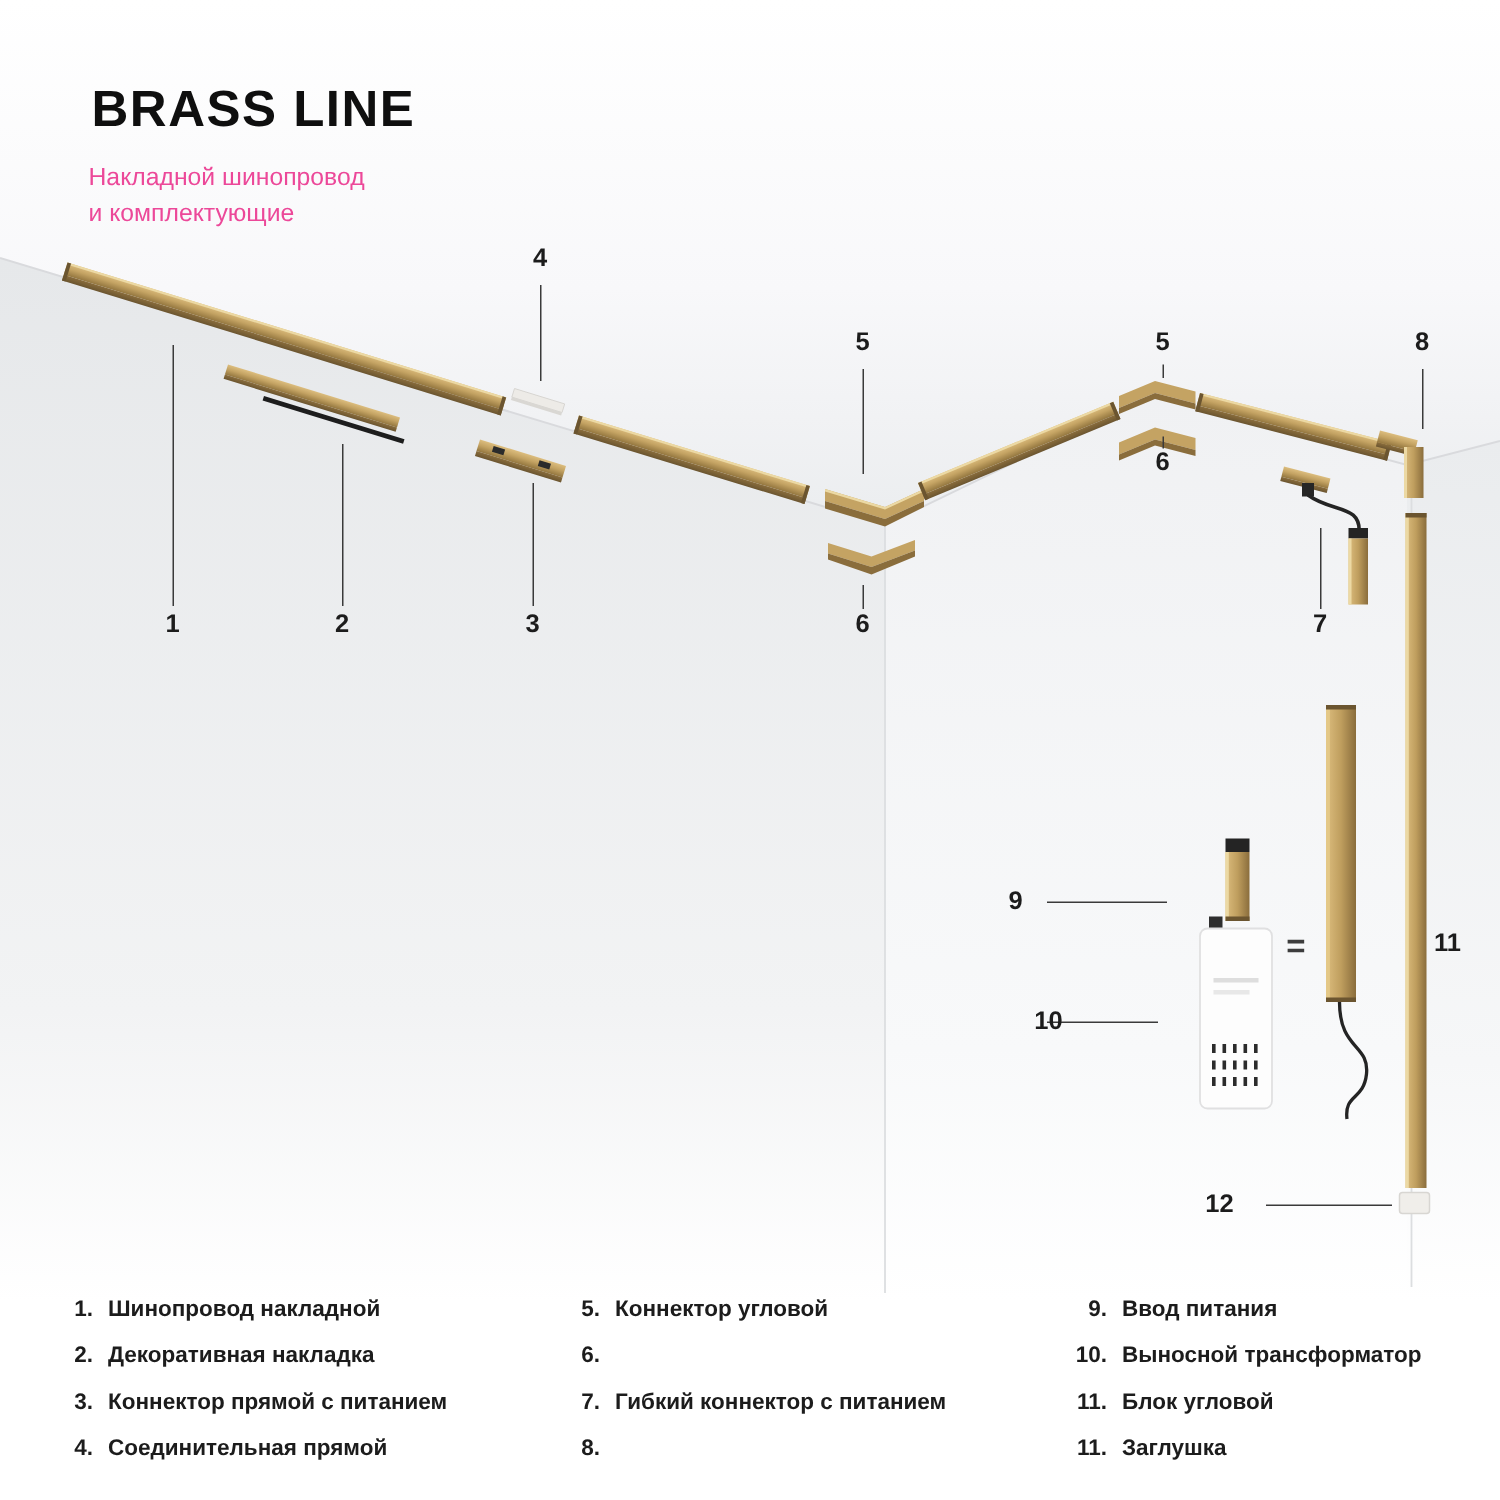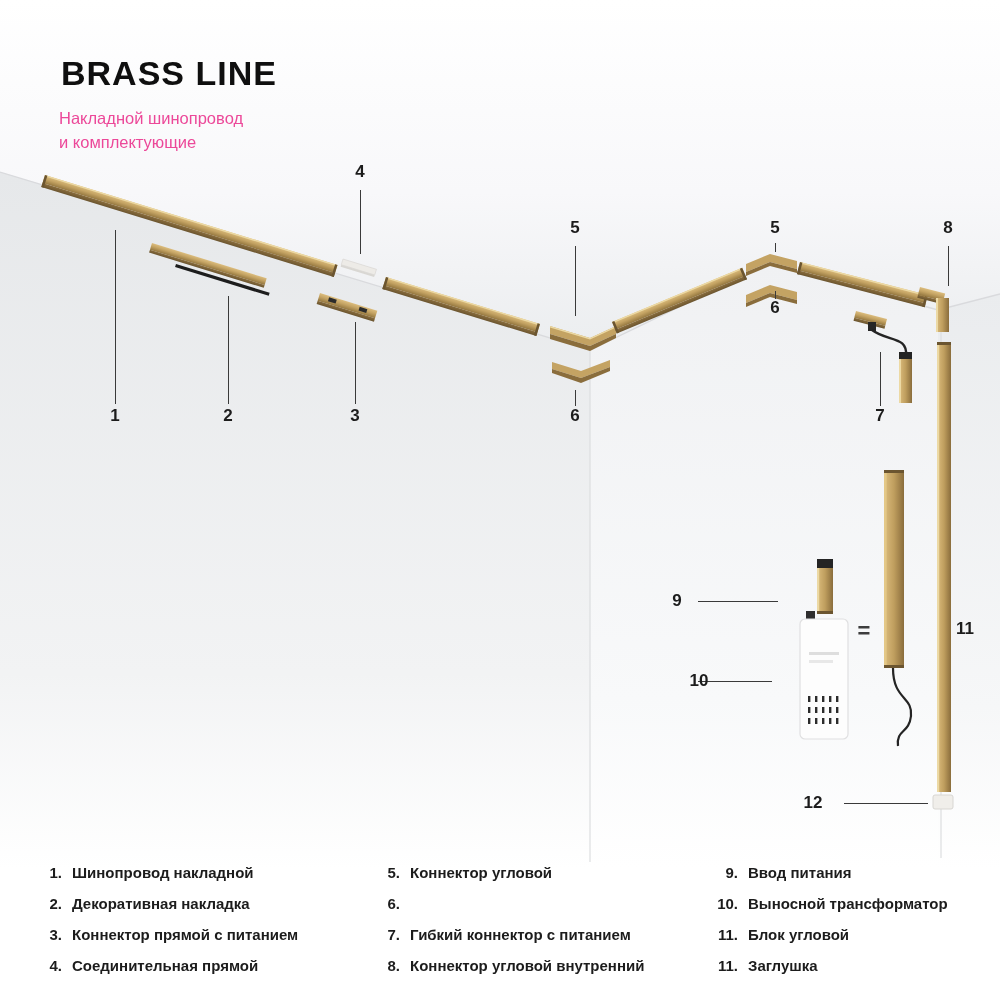--- a/index.html
+++ b/index.html
@@ -289,21 +289,20 @@
         </div>
       <div class="lrow">
           <span class="num">6.</span>
         </div>
       <div class="lrow">
           <span class="num">7.</span>
           <span class="lbl">Гибкий коннектор с питанием</span>
         </div>
       <div class="lrow">
           <span class="num">8.</span>
-          <span class="lbl">Коннектор угловой внутренний</span>
         </div>
     </div>
     <div class="lcol lcol3">
       <div class="lrow">
           <span class="num">9.</span>
           <span class="lbl">Ввод питания</span>
         </div>
       <div class="lrow">
           <span class="num">10.</span>
           <span class="lbl">Выносной трансформатор</span>

